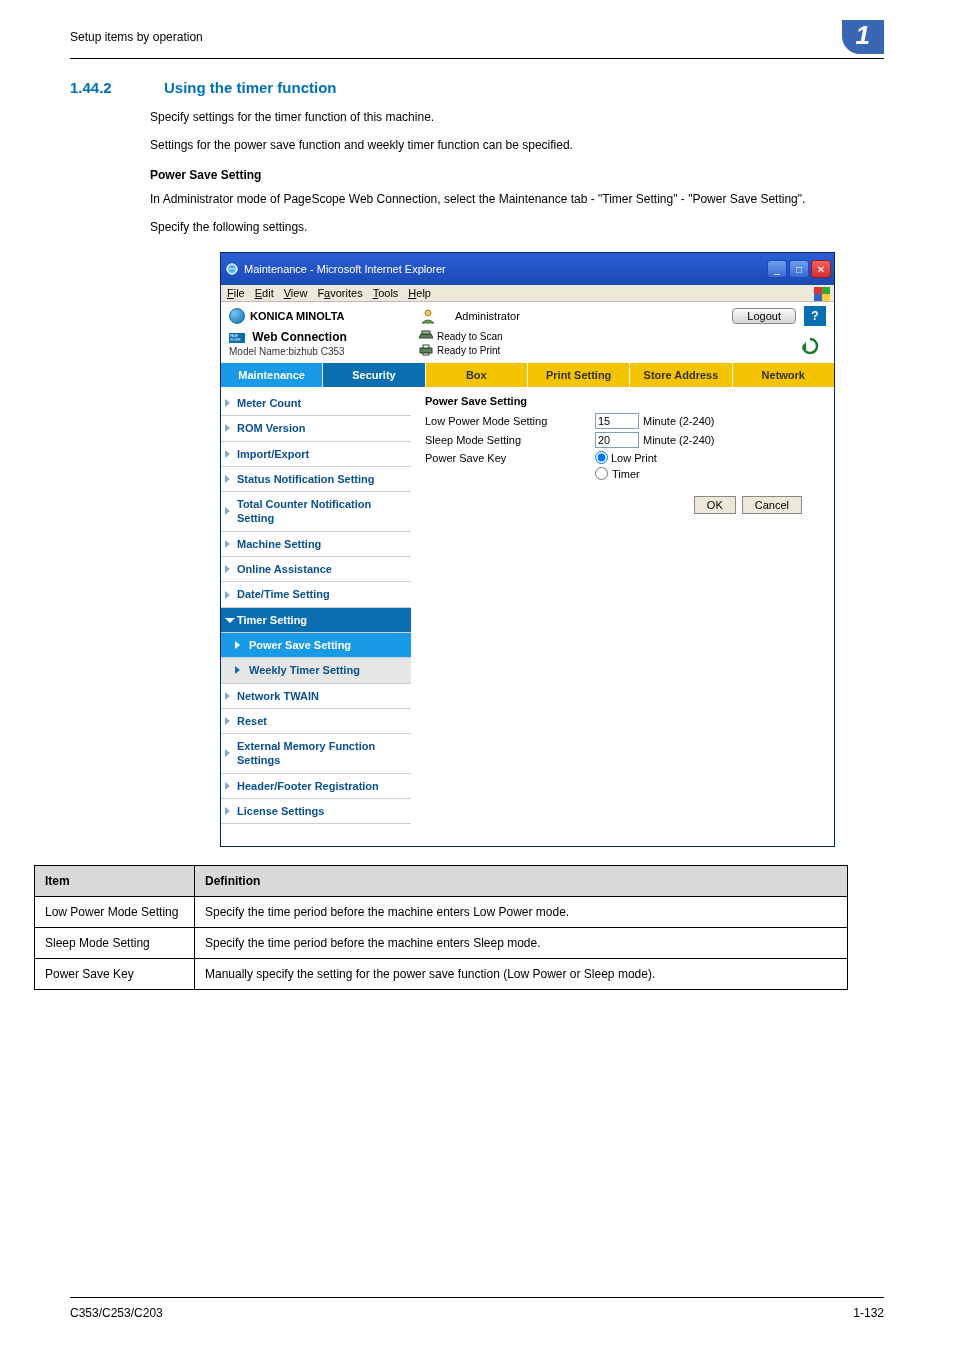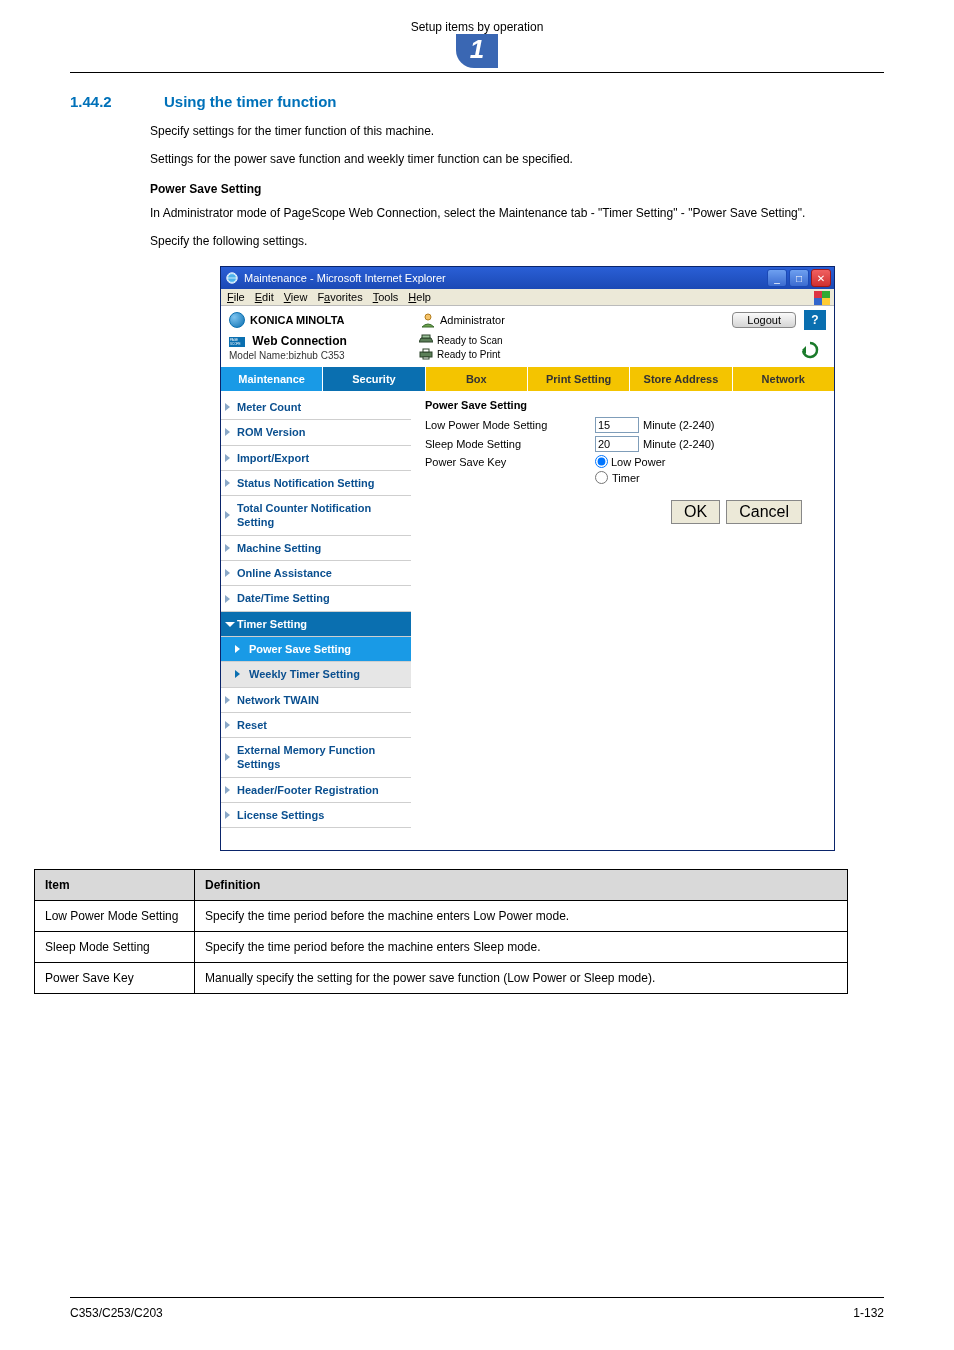--- a/index.html
+++ b/index.html
@@ -10,21 +10,20 @@
       width: 954px;
       background: #fff;
       padding: 0;
     }
     .page-header {
       display: flex;
       align-items: center;
       justify-content: space-between;
       padding: 20px 70px 4px 70px;
       font-size: 12px;
-      flex-direction: column;
     }
     .page-header-title { color: #000; }
     .page-badge {
       background: #3a67b3;
       color: #fff;
       font-size: 26px;
       font-weight: bold;
       font-style: italic;
       padding: 2px 14px 6px 14px;
       border-bottom-left-radius: 18px;
@@ -62,21 +61,21 @@
     .screenshot {
       margin: 16px 0 18px 150px;
       width: 615px;
       border: 1px solid #0a246a;
       background: #fff;
       font-size: 11px;
     }
     .titlebar {
       background: linear-gradient(to bottom, #2a5fd6, #1b49b5);
       color: #fff;
-      height: 22px;
+      height: 32px;
       display: flex;
       align-items: center;
       justify-content: space-between;
       padding: 0 3px 0 4px;
       font-size: 11px;
     }
     .titlebar-left { display:flex; align-items:center; gap:5px; }
     .ie-icon {
       width:14px; height:14px;
       display:inline-flex; align-items:center; justify-content:center;
@@ -121,21 +120,21 @@
     .km-logo {
       display:flex; align-items:center; gap:5px;
       font-size:11px; font-weight:bold;
       min-width:190px;
     }
     .km-logo-icon {
       width:16px; height:16px; border-radius:50%;
       background: radial-gradient(circle at 30% 30%, #7ec4f0, #0a6fb0);
       border:1px solid #0a6fb0;
     }
-    .admin-block { display:flex; align-items:center; gap:3px; flex-grow:1; }
+    .admin-block { display:flex; align-items:center; gap:18px; flex-grow:1; }
     .admin-icon { width:18px; height:16px; }
     .logout-btn {
       background: linear-gradient(to bottom,#fafafa,#d5d5d5);
       border:1px solid #888;
       border-radius:4px;
       padding:1px 14px;
       font-size:11px;
       cursor:pointer;
     }
     .help-btn {
@@ -232,21 +231,21 @@
     .form-row input[type=text]{
       width:44px; font-size:11px; padding:1px 2px; border:1px solid #7f9db9;
     }
     .form-row .unit { margin-left:4px; }
     .radio-row { display:flex; align-items:center; gap:4px; margin-left:170px; font-size:11px; }
     .btn-row { margin-top:16px; display:flex; justify-content:flex-end; gap:6px; padding-right:18px;}
     .std-btn {
       background:#ece9d8;
       border:1px solid #888;
       padding:2px 12px;
-      font-size:16px;
+      font-size:11px;
       cursor:pointer;
     }
 
     
     .def-table {
       margin: 0 34px;
       width: calc(100% - 140px);
       border-collapse: collapse;
       font-size:12px;
     }
@@ -403,21 +402,21 @@
           <span class="unit">Minute (2-240)</span>
         </div>
         <div class="form-row">
           <span class="lbl">Sleep Mode Setting</span>
           <input type="text" value="20" style="">
           <span class="unit">Minute (2-240)</span>
         </div>
         <div class="form-row">
           <span class="lbl">Power Save Key</span>
           <input type="radio" name="psk" checked="" style="">
-          <span style="margin-left:3px">Low Power</span>
+          <span style="margin-left:3px">Low Print</span>
         </div>
         <div class="radio-row">
           <input type="radio" name="psk" style="">
           <span>Timer</span>
         </div>
         <div class="btn-row">
           <button class="std-btn">OK</button>
           <button class="std-btn">Cancel</button>
         </div>
       </div>

